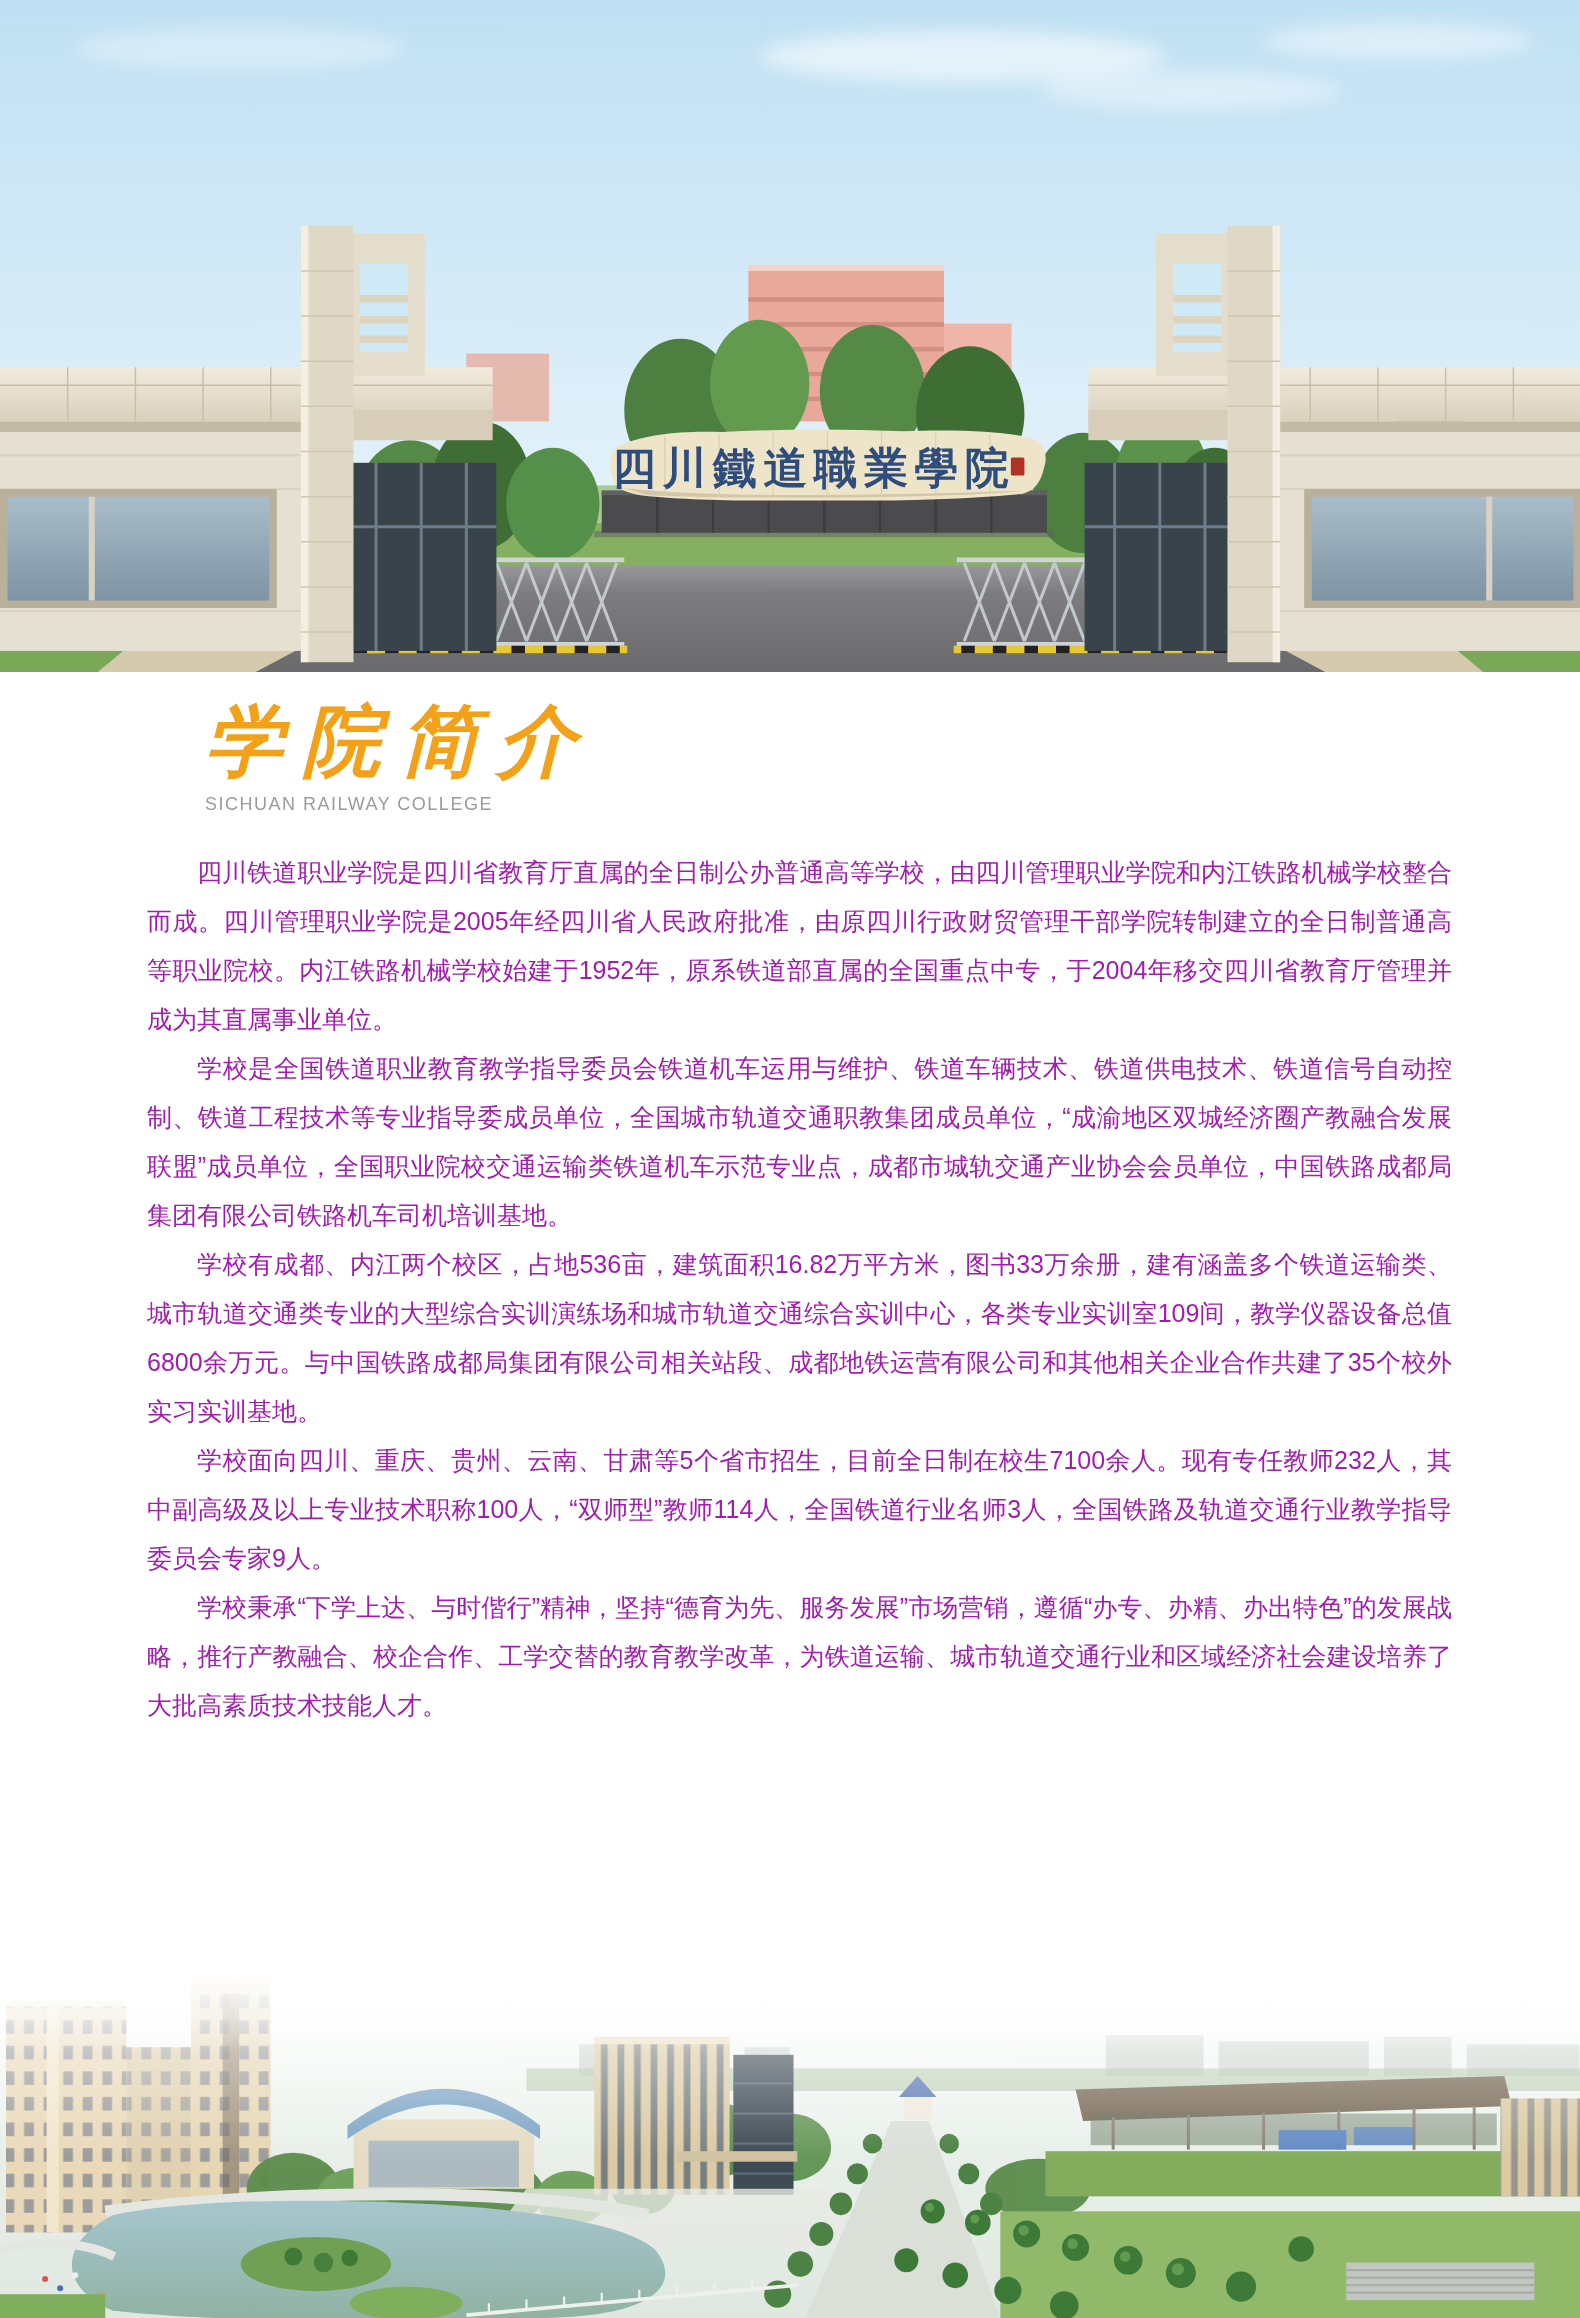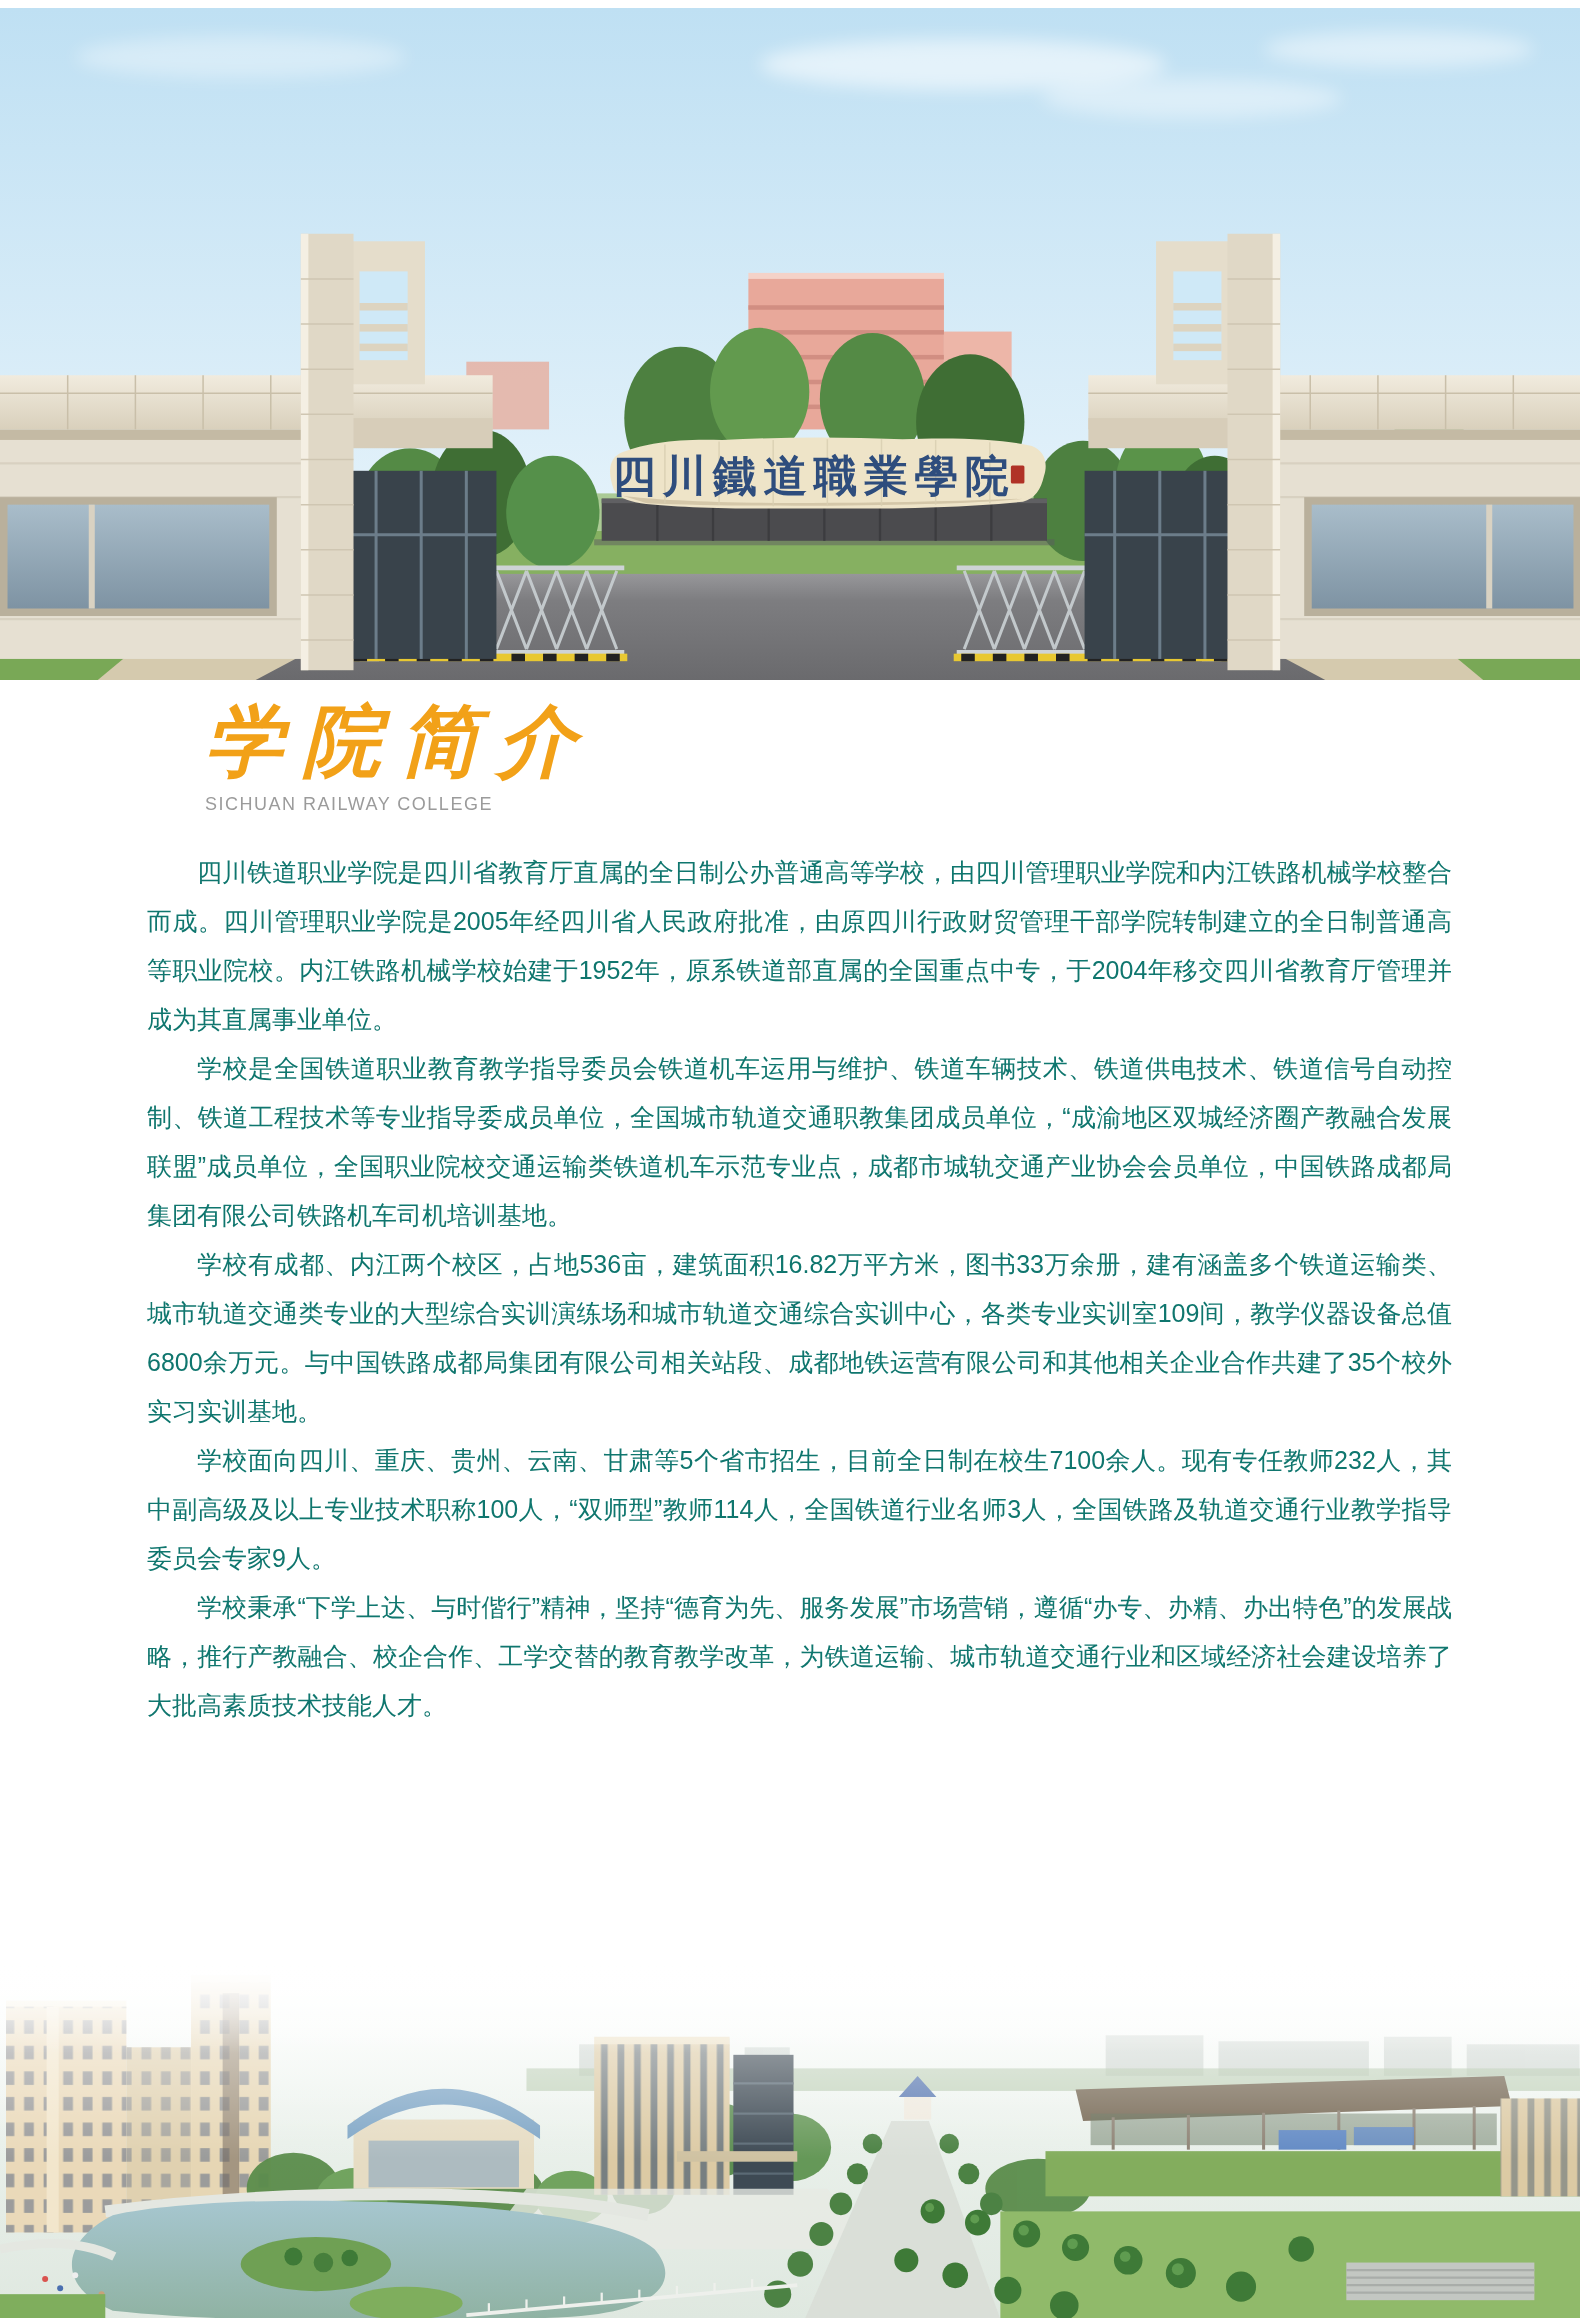--- a/index.html
+++ b/index.html
@@ -1,24 +1,24 @@
 <!DOCTYPE html>
 <html style="font-size:12px"><head>
 <meta charset="utf-8">
 <style>
   html,body{margin:0;padding:0;background:#ffffff;}
   body{width:1581px;height:2319px;position:relative;font-family:"Liberation Sans",sans-serif;overflow:hidden;}
   .photo{position:absolute;left:0;width:1581px;display:block;}
   .photo svg{display:block;}
-  #hero{top:8px;height:672px;}
+  #hero{top:0;height:672px;}
   #campus{top:1963px;height:356px;}
   .title-block{position:absolute;left:205px;top:698px;}
   .title-cn{color:#F2A118;font-size:78px;font-weight:700;letter-spacing:19.6px;line-height:1.1;font-family:"DejaVu Serif","Liberation Serif",serif;font-style:italic;white-space:nowrap;}
   .title-en{color:#9b9b9b;font-size:18px;letter-spacing:1.5px;margin-top:10.5px;white-space:nowrap;}
-  .content{position:absolute;top:848px;left:147px;right:129px;color:#0f766e;font-size:25px;line-height:49px;text-align:justify;}
+  .content{position:absolute;top:848px;left:147px;right:129px;color:#a21caf;font-size:25px;line-height:49px;text-align:justify;}
   .content p{margin:0;text-indent:2em;}
   .stone-text{font-family:"DejaVu Serif","Liberation Serif",serif;font-weight:bold;}
 </style>
 </head>
 <body>
 
 <div id="hero" class="photo">
 <svg width="1581" height="672" viewBox="0 0 2102 893" preserveAspectRatio="none" xmlns="http://www.w3.org/2000/svg">
   <defs>
     <linearGradient id="skyG" x1="0" y1="0" x2="0" y2="1">

